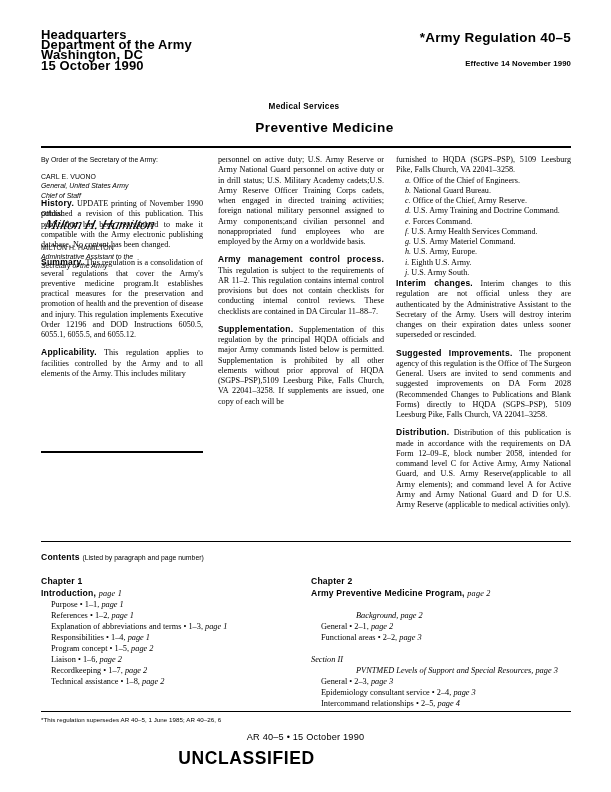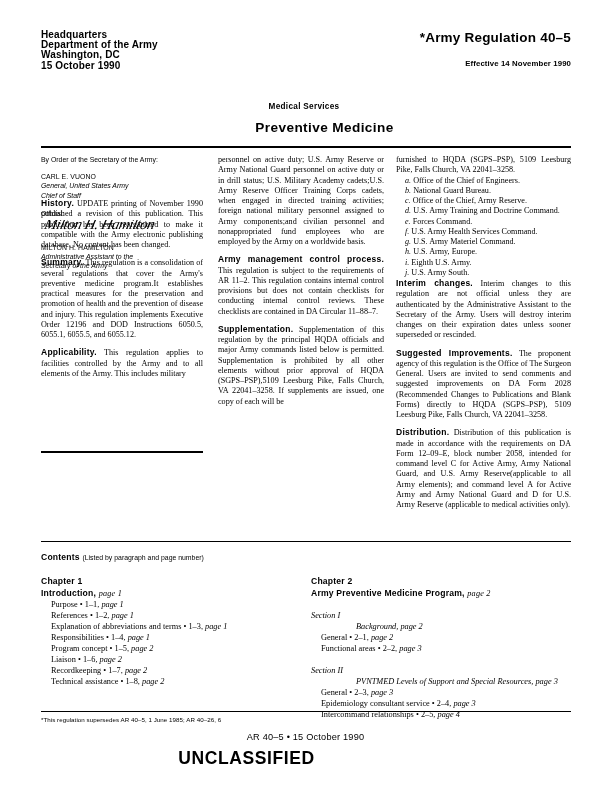--- a/index.html
+++ b/index.html
@@ -24,21 +24,21 @@
   
   .masthead {
     position: absolute;
     left: 41px; top: 30px;
     width: 530px;
   }
   .mast-left {
     position: absolute; left: 0; top: 0;
     font-family: "Liberation Sans", sans-serif;
     font-weight: bold;
-    font-size: 10px;
+    font-size: 13px;
     line-height: 10.2px;
     letter-spacing: 0.15px;
   }
   .mast-right {
     position: absolute; right: 0; top: 0;
     text-align: right;
     width: 270px;
   }
   .ar-number {
     font-family: "Liberation Sans", sans-serif;
@@ -334,21 +334,20 @@
         <div class="toc-entry"><span>Recordkeeping • 1–7,</span> <span class="pg">page 2</span></div>
         <div class="toc-entry"><span>Technical assistance • 1–8,</span> <span class="pg">page 2</span></div>
       </div>
 
       <div class="toc-col toc-col-2">
         <div class="chapter-label">Chapter 2</div>
         <div class="chapter-title"><span>Army Preventive Medicine Program,</span> <span class="pg">page 2</span></div>
 
         <div class="spacer-line"></div>
 
-        <div class="section-label">Section I</div>
         <div class="section-title">Background, page 2</div>
         <div class="toc-entry"><span>General • 2–1,</span> <span class="pg">page 2</span></div>
         <div class="toc-entry"><span>Functional areas • 2–2,</span> <span class="pg">page 3</span></div>
 
         <div class="spacer-line"></div>
 
         <div class="section-label">Section II</div>
         <div class="section-title">PVNTMED Levels of Support and Special Resources, page 3</div>
         <div class="toc-entry"><span>General • 2–3,</span> <span class="pg">page 3</span></div>
         <div class="toc-entry"><span>Epidemiology consultant service • 2–4,</span> <span class="pg">page 3</span></div>

